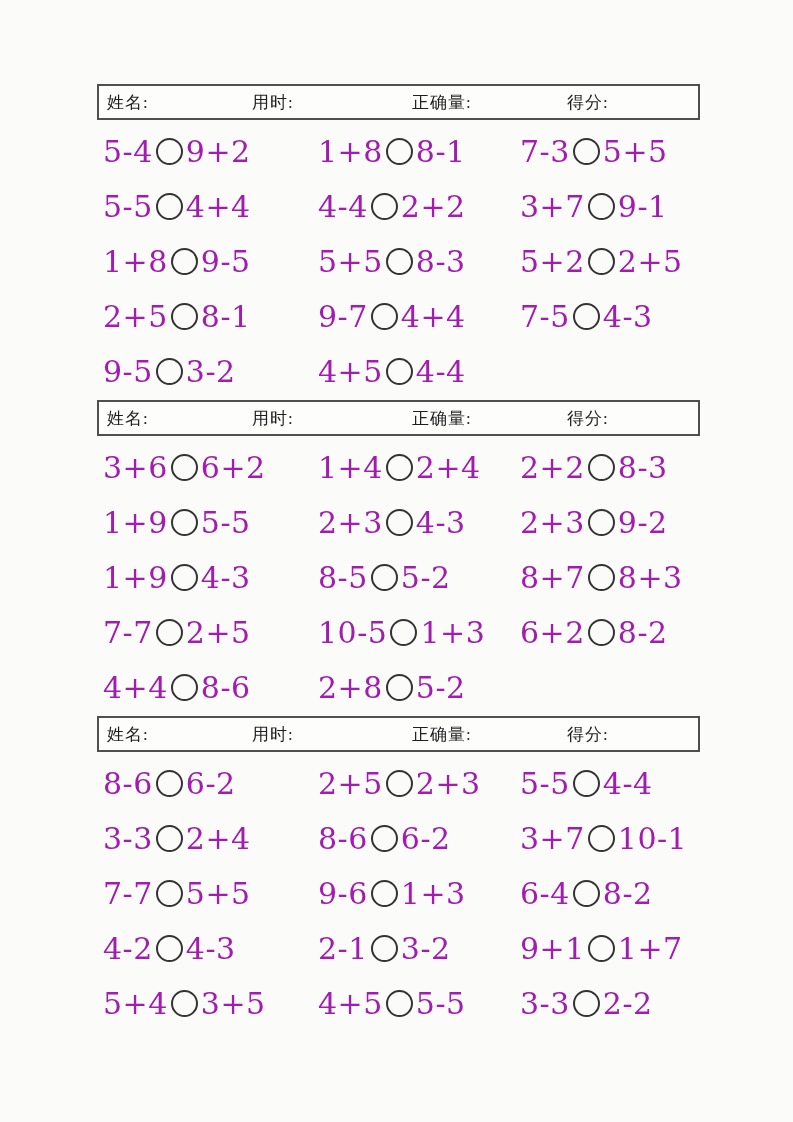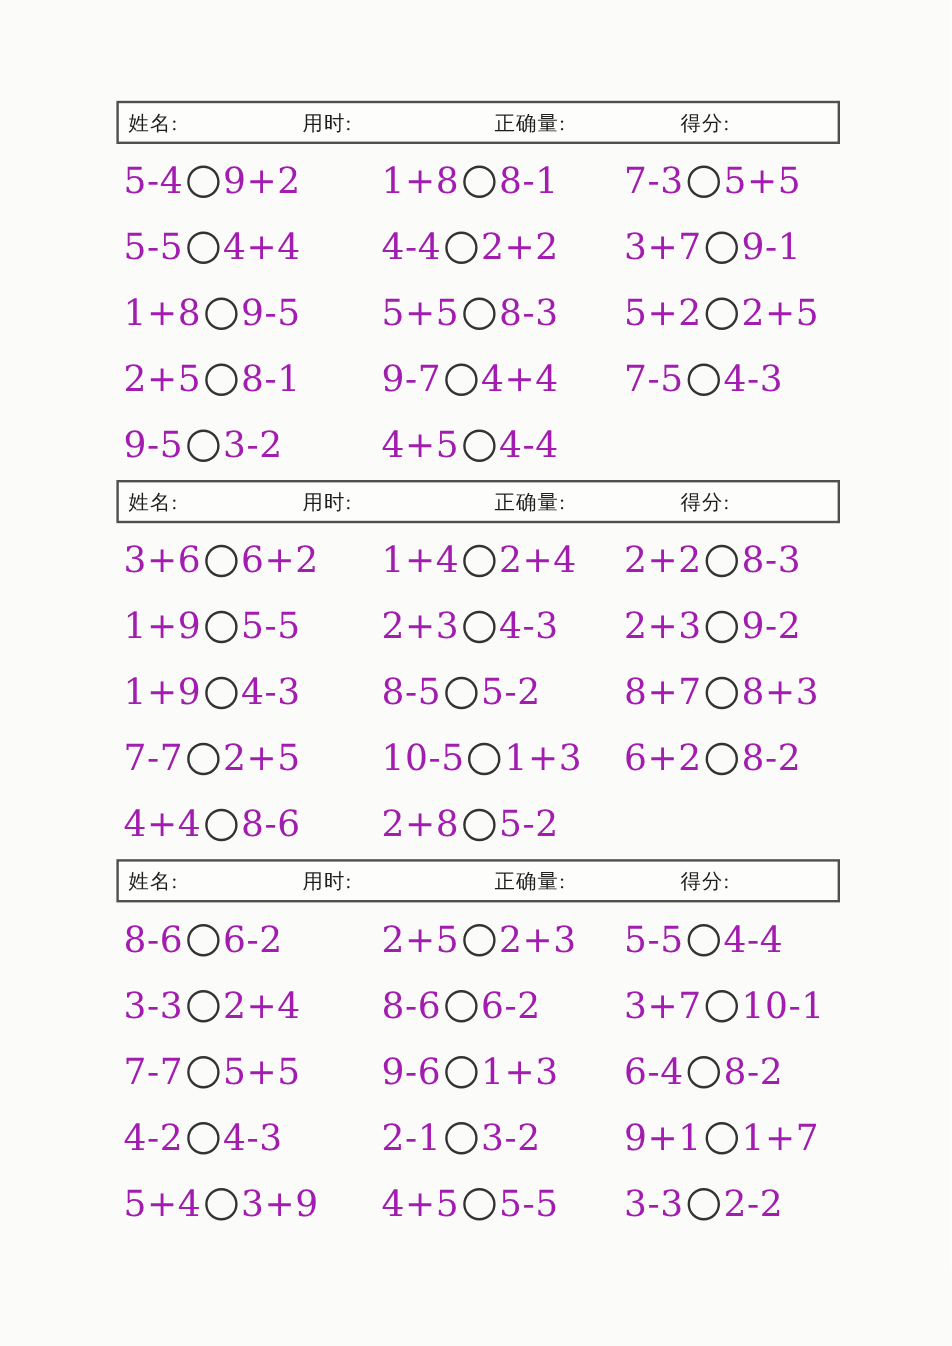--- a/index.html
+++ b/index.html
@@ -296,21 +296,21 @@
             <span>3-2</span>
           </div>
         <div class="cell">
             <span>9+1</span>
             <span class="circle"></span>
             <span>1+7</span>
           </div>
         <div class="cell">
             <span>5+4</span>
             <span class="circle"></span>
-            <span>3+9</span>
+            <span>3+5</span>
           </div>
         <div class="cell">
             <span>4+5</span>
             <span class="circle"></span>
             <span>5-5</span>
           </div>
         <div class="cell">
             <span>3-3</span>
             <span class="circle"></span>
             <span>2-2</span>

